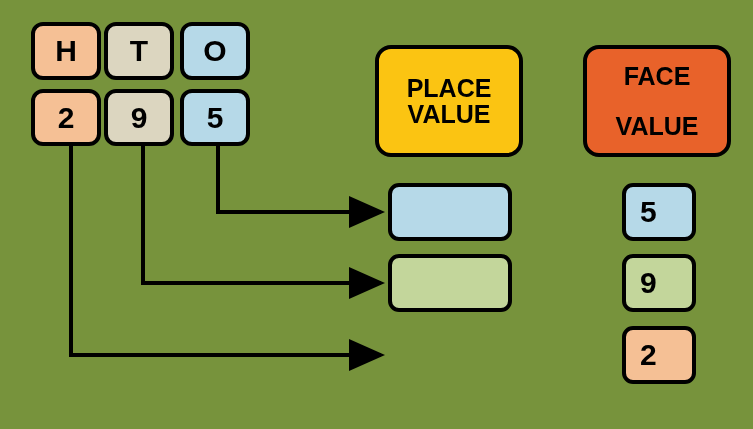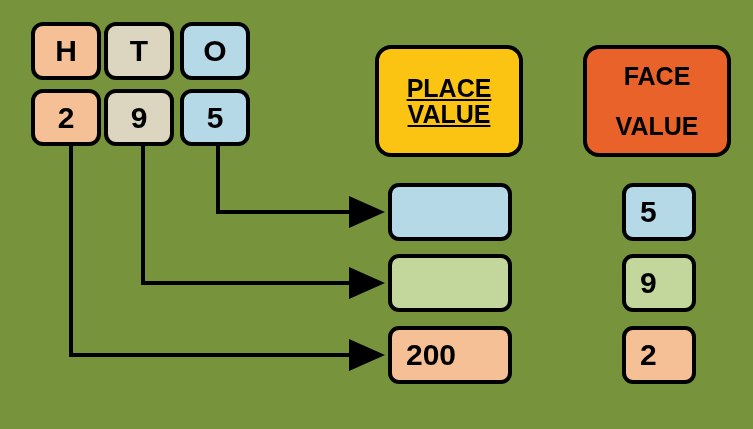--- a/index.html
+++ b/index.html
@@ -113,39 +113,36 @@
   <div class="box hto-digit" style="left:31px; top:89px; background:#F5C095;">
     <span>2</span>
   </div>
   <div class="box hto-digit" style="left:104px; top:89px; background:#DCD6C0;">
     <span>9</span>
   </div>
   <div class="box hto-digit" style="left:180px; top:89px; background:#B6D9E8;">
     <span>5</span>
   </div>
 
-  <div class="box col-header" style="left:375px; top:45px; background:#FBC412;text-decoration:underline;">
+  <div class="box col-header" style="left:375px; top:45px; background:#FBC412;">
     <span>PLACE</span>
     <span>VALUE</span>
   </div>
 
   <div class="box col-header" style="left:583px; top:45px; background:#E8622A;gap:23px;">
     <span>FACE</span>
     <span>VALUE</span>
   </div>
 
   <div class="box pv-box" style="left:388px; top:183px; background:#B6D9E8;">
     <span></span>
   </div>
   <div class="box pv-box" style="left:388px; top:254px; background:#C3D69B;">
     <span></span>
   </div>
-  <div class="box pv-box" style="left:388px; top:326px; background:#F5C095;">
-    <span>200</span>
-  </div>
 
   <div class="box fv-box" style="left:622px; top:183px; background:#B6D9E8;">
     <span>5</span>
   </div>
   <div class="box fv-box" style="left:622px; top:254px; background:#C3D69B;">
     <span>9</span>
   </div>
   <div class="box fv-box" style="left:622px; top:326px; background:#F5C095;">
     <span>2</span>
   </div>

